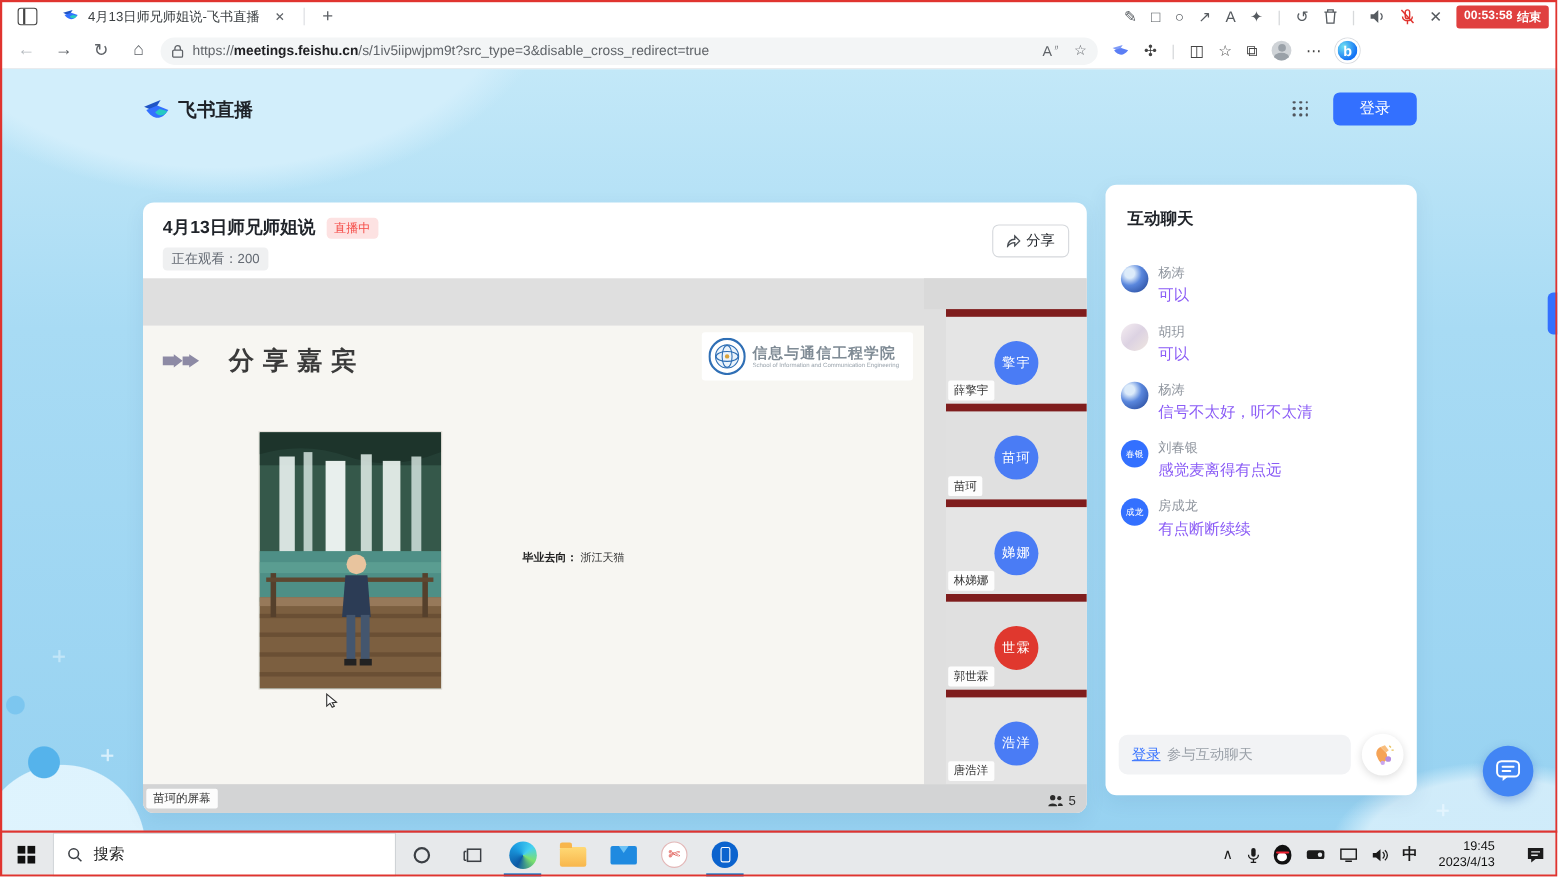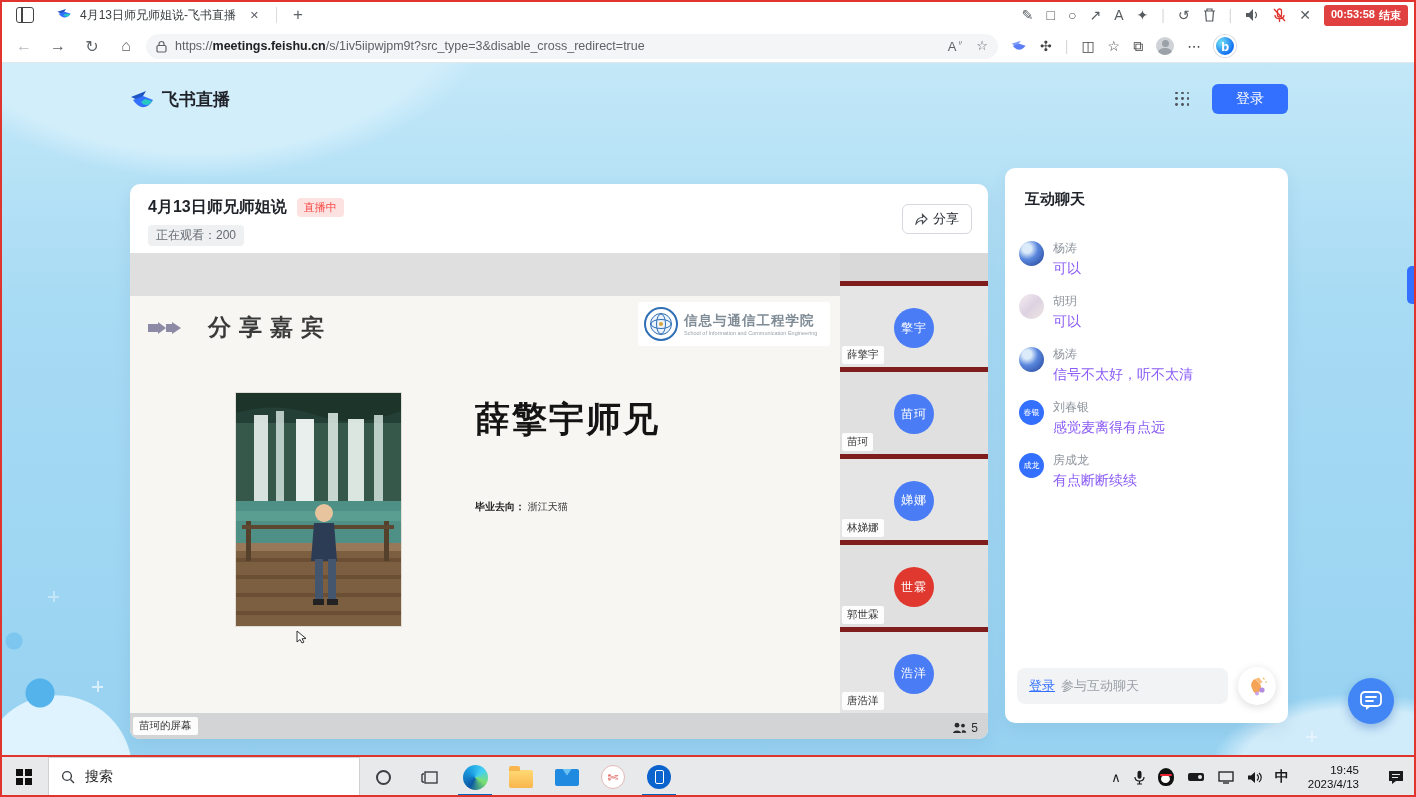--- a/index.html
+++ b/index.html
@@ -77,21 +77,21 @@
   .org-txt .en { font-size:5.5px; color:#9aa4ad; transform-origin:left; }
   .photo { position:absolute; left:106px; top:97px; width:165px; height:233px; box-shadow:0 0 0 1px #e0ddd6; }
   .guest-name { position:absolute; left:345px; top:100px; font-size:35px; font-weight:800; color:#141414; letter-spacing:2px; }
   .dest-row { position:absolute; left:345px; top:204px; font-size:10px; color:#222; }
   .dest-row .lbl { font-weight:bold; }
   .dest-row .val { font-family:"Liberation Serif","DejaVu Serif",serif; color:#333; }
   .cursor-arrow { position:absolute; left:166px; top:334px; }
 
   .pstrip { position:absolute; right:0; top:0; width:148px; height:460px; }
   .pstrip .partial { height:28px; background:#d9d9d9; }
-  .ptile { position:relative; height:86.4px; border-top:5px solid #7f1d1d; background:#e5e5e5; }
+  .ptile { position:relative; height:86.4px; border-top:7px solid #7f1d1d; background:#e5e5e5;margin-left:20px; }
   .ptile:nth-child(odd) { background:#e0e0e0; }
   .pavatar { position:absolute; left:50%; top:22px; transform:translateX(-50%); width:40px; height:40px; border-radius:50%; display:flex; align-items:center; justify-content:center; color:#fff; font-size:12px; letter-spacing:1px; }
   .pavatar.blue { background:#4a7cf5; }
   .pavatar.red { background:#e0382e; }
   .pname { position:absolute; left:2px; bottom:3px; background:#fdfdfd; color:#333; font-size:10.5px; padding:2px 5px; border-radius:2px; }
 
   .video-foot { position:absolute; left:0; bottom:0; width:858px; height:26px; background:#d3d4d5; }
   .screen-label { position:absolute; left:3px; bottom:4px; background:#fcfcfc; border-radius:2px; font-size:10.5px; color:#333; padding:2px 6px; }
   .pcount { position:absolute; right:10px; bottom:4px; display:flex; align-items:center; gap:4px; font-size:12px; color:#2b2b2b; }
 
@@ -310,21 +310,20 @@
             <rect x="148" y="128" width="5" height="40" fill="#55402c"></rect>
             <rect x="6" y="132" width="152" height="4" fill="#5e4730"></rect>
             <circle cx="88" cy="120" r="9" fill="#e8c49e"></circle>
             <path d="M78 130 h20 l3 38 h-26 z" fill="#2c3c55"></path>
             <rect x="79" y="166" width="8" height="42" fill="#44566e"></rect>
             <rect x="92" y="166" width="8" height="42" fill="#44566e"></rect>
             <rect x="77" y="206" width="11" height="6" fill="#222"></rect>
             <rect x="91" y="206" width="11" height="6" fill="#222"></rect>
           </svg>
 
-          <div class="guest-name">薛擎宇师兄</div>
           <div class="dest-row">
             <span class="lbl">毕业去向：</span>
             <span class="val">浙江天猫</span>
           </div>
           <svg class="cursor-arrow" width="11" height="14" viewBox="0 0 11 14">
               <path d="M1 1 L1 12 L4 9.5 L6 13 L8 12 L6 8.8 L10 8.5 Z" fill="#fff" stroke="#333" stroke-width="1"></path>
             </svg>
         </div>
 
         <div class="pstrip">

